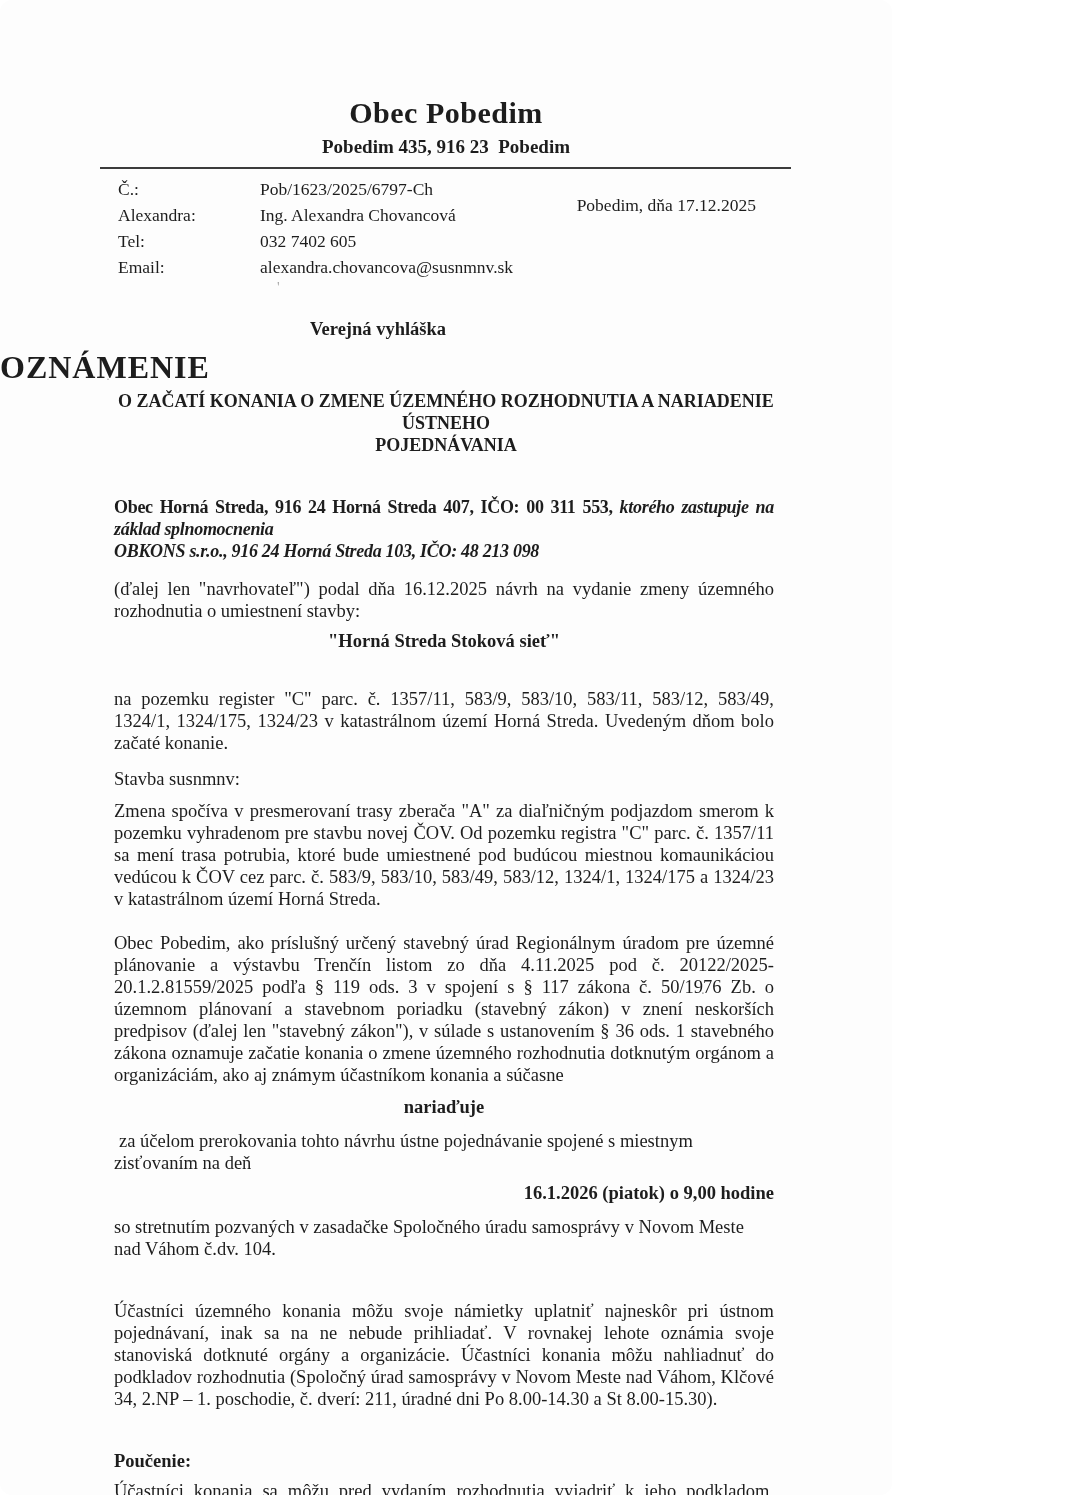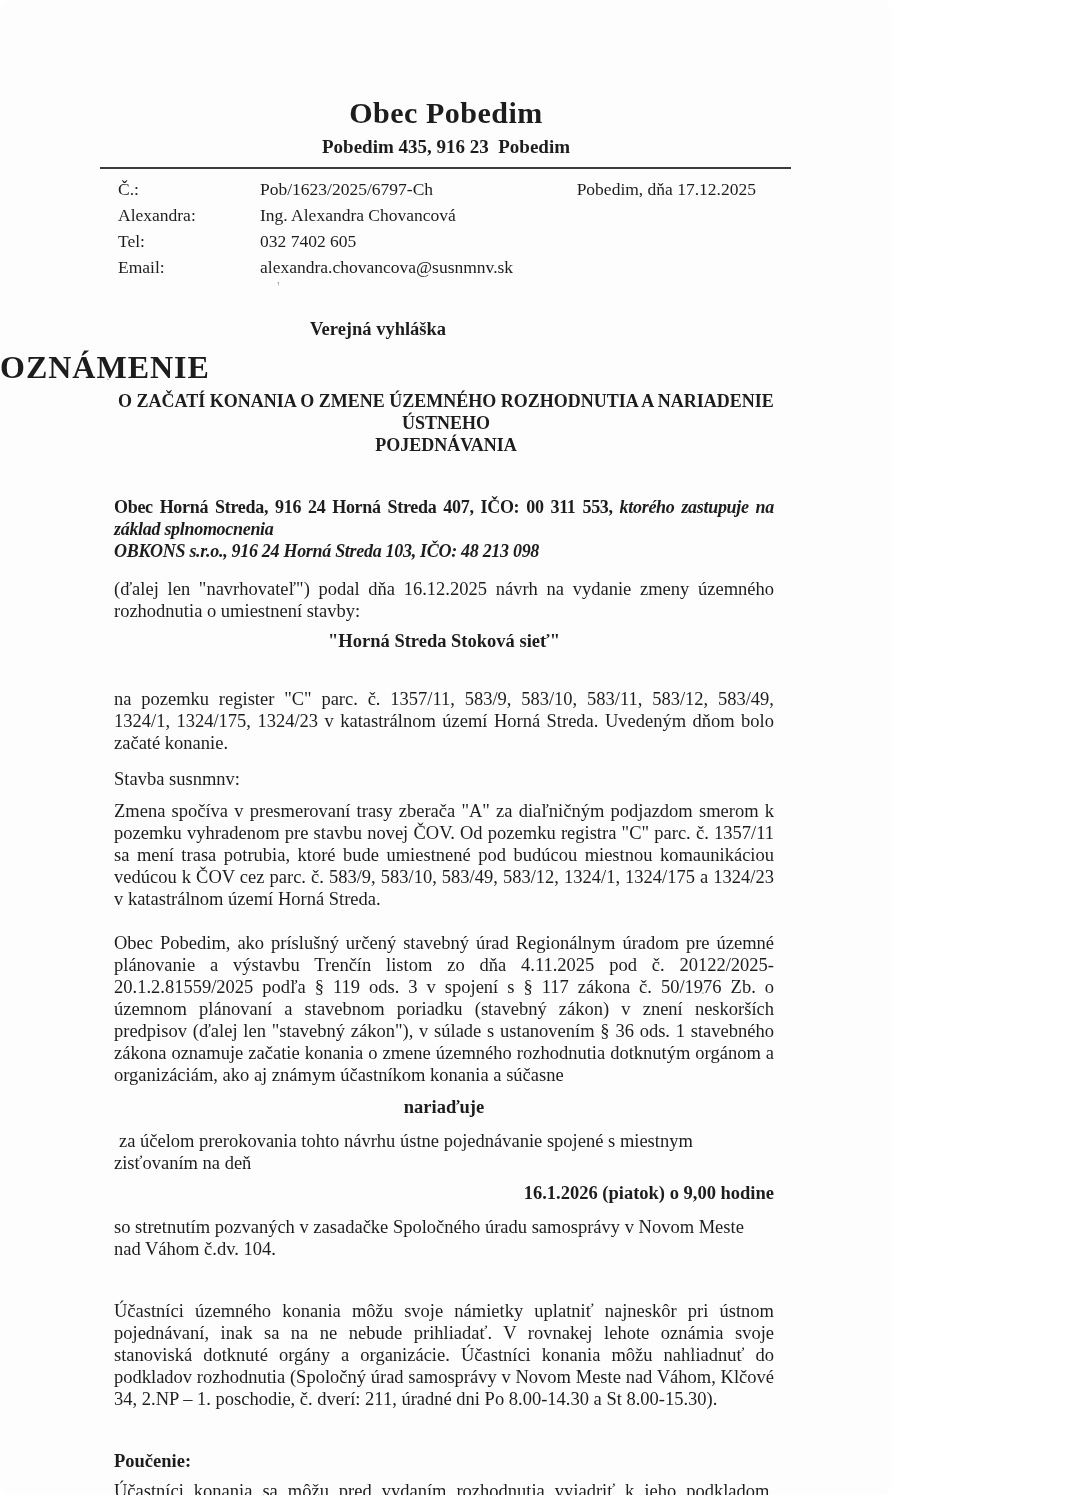--- a/index.html
+++ b/index.html
@@ -19,21 +19,21 @@
   .letterhead { text-align: center; padding-top: 96px; }
   .org-name { font-size: 30px; font-weight: bold; line-height: 34px; letter-spacing: 0.5px; }
   .org-address { font-size: 19px; font-weight: bold; line-height: 23px; margin-top: 5px; white-space: pre-wrap; }
   .header-rule { border: none; border-top: 2px solid #3c3c3c; margin: 9px 101px 0 100px; }
 
   
   .meta { position: relative; margin: 7px 124px 0 118px; font-size: 17.5px; }
   .meta-row { display: flex; line-height: 26px; }
   .meta-label { width: 142px; flex: 0 0 142px; }
   .meta-value { flex: 1; }
-  .meta-date { position: absolute; top: 0; right: 12px; line-height: 26px; }
+  .meta-date { position: absolute; top: 16px; right: 12px; line-height: 26px; }
 
   
   .notice-label { text-align: center; margin: 38px 136px 0 0; font-weight: bold; font-size: 18.5px; line-height: 22px; }
   .doc-title { text-align: left; font-weight: bold; font-size: 32px; letter-spacing: 1px; margin-top: 13px; line-height: 28px; }
   .doc-subtitle { text-align: center; font-weight: bold; font-size: 18px; line-height: 22px; margin: 9px 110px 0 110px; }
 
   
   .content { margin: 0 118px 0 114px; font-size: 18.5px; line-height: 22px; text-align: justify; }
   .content p { margin: 0; }
   .p-applicant { margin-top: 40px !important; font-weight: bold; letter-spacing: -0.3px; font-size: 18px; }

